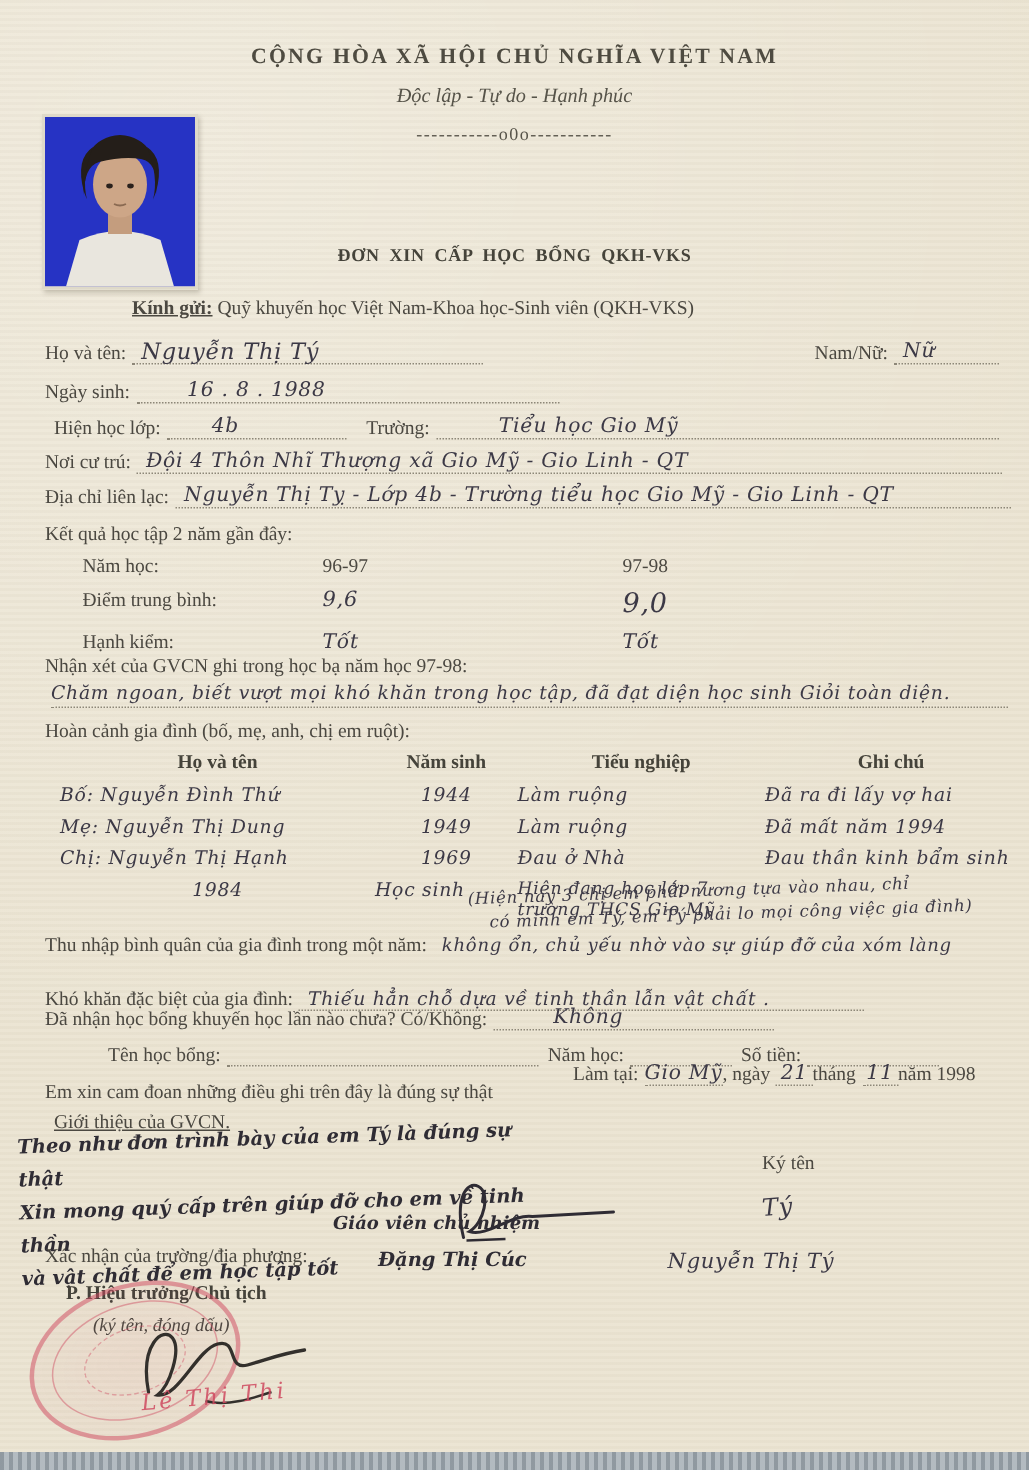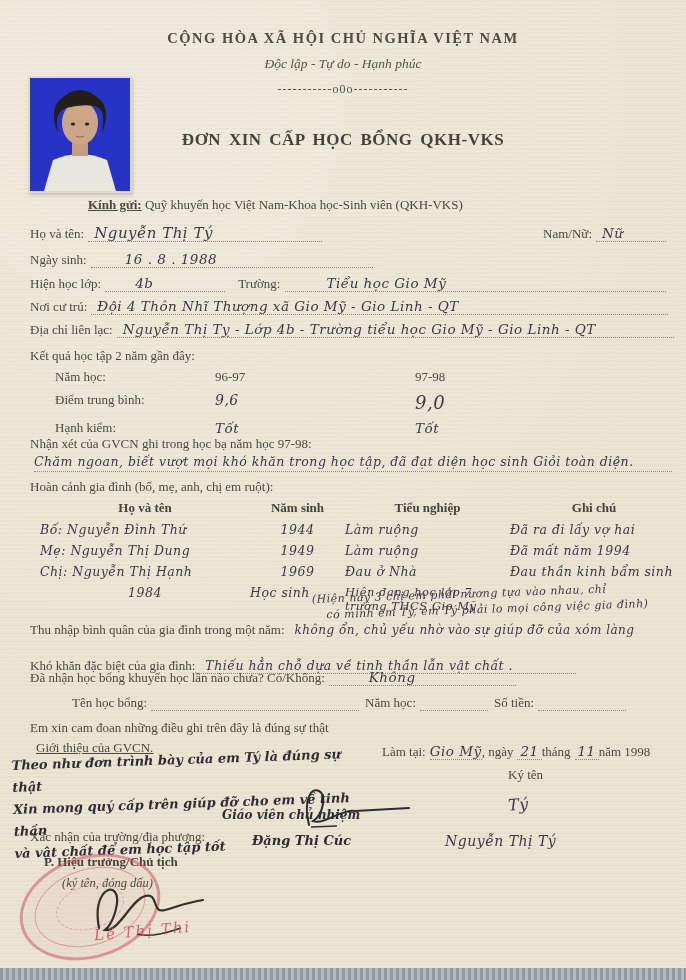--- a/index.html
+++ b/index.html
@@ -19,21 +19,21 @@
         font-size:13.5px;letter-spacing:.5px;}
   .pen{font-family:"DejaVu Serif",serif;font-style:italic;color:var(--ink_pen,#2f2c34);
        font-size:13px;font-weight:600;}
   .row{display:flex;align-items:flex-end;}
   .row .lbl{white-space:nowrap;margin-right:4px;}
   .fill{flex:1;border-bottom:1px dotted #8d8778;line-height:15px;padding:0 6px;}
   .fillfix{border-bottom:1px dotted #8d8778;line-height:15px;padding:0 6px;}
   .nat{font-size:14.5px;font-weight:bold;letter-spacing:1.5px;color:#4e4b41;}
   .motto{font-size:13.5px;font-style:italic;color:#565349;}
   .divider{font-size:12px;letter-spacing:1px;color:#565349;}
-  .title{font-size:17px;font-weight:bold;letter-spacing:.5px;color:#45433a;word-spacing:3px;}
+  .title{font-size:12px;font-weight:bold;letter-spacing:.5px;color:#45433a;word-spacing:3px;margin-top:33px;}
   .photo{left:28px;top:76px;width:100px;height:113px;border:2px solid #ded9c9;
          box-shadow:1px 2px 3px rgba(80,70,50,.25);}
   .grid-results{display:grid;grid-template-columns:160px 200px auto;row-gap:7px;font-size:13px;}
   .grid-family{display:grid;grid-template-columns:210px 95px 165px auto;row-gap:6px;}
   .grid-family .hd{font-weight:bold;text-align:center;font-size:13px;color:#45433a;}
   .grid-family .cell{font-size:12.5px;}
   .small-hand{font-size:11px;}
   .stamp{left:18px;top:856px;width:138px;height:96px;border:3px solid rgba(207,74,96,.5);
          border-radius:50%;transform:rotate(-18deg);
          background:radial-gradient(ellipse at center, rgba(207,74,96,.07), rgba(207,74,96,.02));}
@@ -84,21 +84,21 @@
     <span style="flex:1;"></span>
     <span class="lbl">Nam/Nữ:</span>
     <span class="fillfix" style="width:58px;"><span class="hand">Nữ</span></span>
   </div>
 
   <div class="abs row print" style="top:252px;left:30px;right:20px;">
     <span class="lbl">Ngày sinh:</span>
     <span class="fillfix" style="width:270px;"><span class="hand" style="margin-left:28px;">16 . 8 . 1988</span></span>
   </div>
 
-  <div class="abs row print" style="top:276px;left:30px;right:20px;">
+  <div class="abs row print" style="top:276px;left:36px;right:20px;">
     <span class="lbl">Hiện học lớp:</span>
     <span class="fillfix" style="width:108px;"><span class="hand" style="margin-left:24px;">4b</span></span>
     <span class="lbl" style="margin-left:13px;">Trường:</span>
     <span class="fill"><span class="hand" style="margin-left:36px;">Tiểu học Gio Mỹ</span></span>
   </div>
 
   <div class="abs row print" style="top:299px;left:30px;right:18px;">
     <span class="lbl">Nơi cư trú:</span>
     <span class="fill"><span class="hand">Đội 4  Thôn Nhĩ Thượng  xã Gio Mỹ - Gio Linh - QT</span></span>
   </div>
@@ -190,21 +190,21 @@
   </div>
   <div class="abs pen" style="top:808px;left:222px;font-size:12px;">Giáo viên chủ nhiệm</div>
   <div class="abs" style="top:781px;left:297px;">
     <svg width="130" height="52" viewBox="0 0 130 52">
       <path d="M12,44 C6,18 14,6 22,10 C30,14 26,34 16,40 C28,44 44,28 58,30 L112,27" stroke="#2f2c34" stroke-width="2" fill="none" stroke-linecap="round"></path>
       <path d="M14,46 L40,45" stroke="#2f2c34" stroke-width="1.6" fill="none"></path>
     </svg>
   </div>
   <div class="abs pen" style="top:833px;left:252px;font-size:13px;">Đặng Thị Cúc</div>
 
-  <div class="abs row print" style="top:743px;left:382px;">
+  <div class="abs row print" style="top:707px;left:382px;">
     <span class="lbl">Làm tại:</span>
     <span class="hand" style="border-bottom:1px dotted #8d8778;text-align:right;">Gio Mỹ</span>
     <span class="lbl">, ngày</span>
     <span class="hand" style="border-bottom:1px dotted #8d8778;padding:0 3px;">21</span>
     <span class="lbl">tháng</span>
     <span class="hand" style="border-bottom:1px dotted #8d8778;padding:0 3px;">11</span>
     <span class="lbl">năm 1998</span>
   </div>
   <div class="abs print" style="top:767px;left:508px;">Ký tên</div>
   <div class="abs hand" style="top:795px;left:508px;font-size:16px;transform:rotate(-4deg);">Tý</div>

